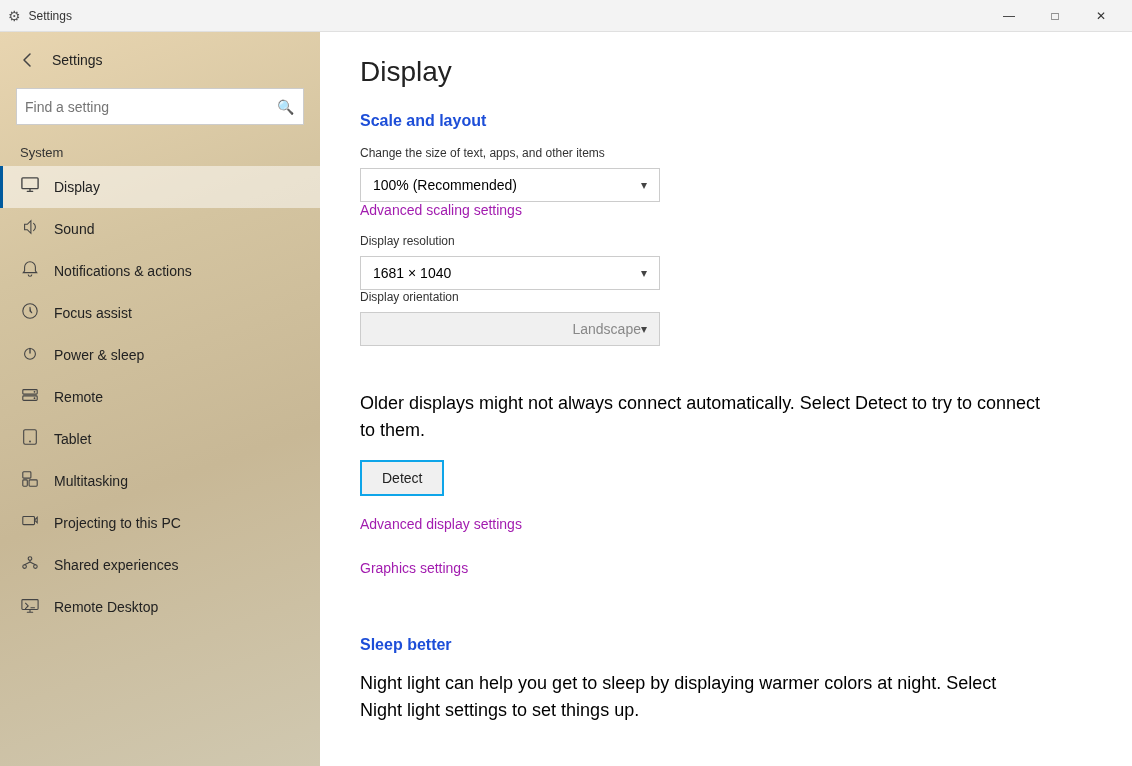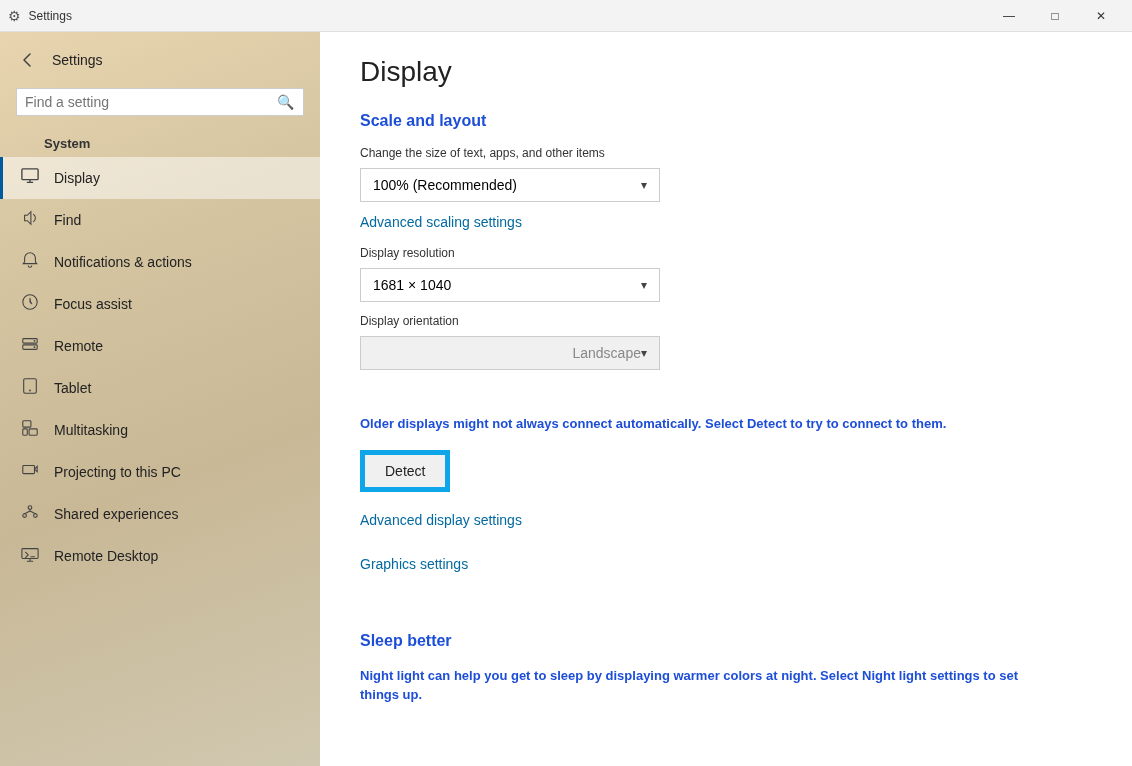--- a/index.html
+++ b/index.html
@@ -90,42 +90,41 @@
       font-weight: 400;
       color: #222;
     }
 
     .search-box {
       margin: 8px 16px 12px 16px;
       display: flex;
       align-items: center;
       background: white;
       border: 1px solid #ccc;
-      height: 28px;
+      height: 37px;
       padding: 0 8px;
     }
     .search-input {
       border: none;
       outline: none;
       flex: 1;
       font-size: 14px;
       background: transparent;
       color: #555;
     }
     .search-icon-wrapper {
       color: #666;
       font-size: 14px;
     }
 
     .sidebar-section-label {
       padding: 8px 20px 6px 20px;
       font-size: 13px;
-      font-weight: 700;
+      font-weight: 400;
       color: #333;
-      margin-left: 24px;
     }
 
     .sidebar-item {
       display: flex;
       align-items: center;
       gap: 14px;
       padding: 10px 20px;
       cursor: pointer;
       color: #222;
       font-size: 14px;
@@ -173,57 +172,55 @@
 
     .dropdown {
       display: flex;
       align-items: center;
       justify-content: space-between;
       border: 1px solid #ccc;
       background: white;
       padding: 8px 12px;
       width: 300px;
       cursor: pointer;
-      margin-bottom: 12px;
     }
     .dropdown-disabled {
       background: #f0f0f0;
       color: #888;
       justify-content: flex-end;
     }
     .dropdown-arrow { color: #444; font-size: 12px; }
 
     .link-text {
-      color: #0369a1;
+      color: #a21caf;
       cursor: pointer;
       font-size: 14px;
       margin-bottom: 16px;
       display: inline-block;
     }
 
     .section-divider {
       height: 24px;
     }
 
     .setting-group {
       margin-bottom: 20px;
     }
 
     .description-text {
-      font-size: 13px;
-      color: #1d4ed8;
+      font-size: 18px;
+      color: #000000;
       max-width: 680px;
       margin-bottom: 16px;
       line-height: 1.5;
-      font-weight: bold;
     }
 
     .detect-button {
       background: #f0f0f0;
-      border: 5px solid #0ea5e9;
+      border: 2px solid #0ea5e9;
       padding: 8px 20px;
       font-size: 14px;
       cursor: pointer;
       color: #222;
       margin-bottom: 20px;
     }
 
     
     .icon svg {
       width: 18px;
@@ -275,21 +272,21 @@
       <span>Display</span>
     </div>
 
     <div class="sidebar-item">
       <span class="icon">
         <svg viewBox="0 0 20 20">
             <path d="M4 7h3l4-4v14l-4-4H4V7z" stroke="#444" stroke-width="1.2" fill="none"></path>
             <path d="M14 6a5 5 0 010 8" stroke="#444" stroke-width="1.2" fill="none" stroke-linecap="round"></path>
           </svg>
       </span>
-      <span>Find</span>
+      <span>Sound</span>
     </div>
 
     <div class="sidebar-item">
       <span class="icon">
         <svg viewBox="0 0 20 20">
             <path d="M10 2a6 6 0 00-6 6v4l-1.5 2h15L16 12V8a6 6 0 00-6-6z" stroke="#444" stroke-width="1.2" fill="none"></path>
             <path d="M8 16a2 2 0 004 0" stroke="#444" stroke-width="1.2" fill="none"></path>
           </svg>
       </span>
       <span>Notifications &amp; actions</span>
@@ -298,20 +295,29 @@
     <div class="sidebar-item">
       <span class="icon">
         <svg viewBox="0 0 20 20">
             <circle cx="10" cy="10" r="8" stroke="#444" stroke-width="1.2" fill="none"></circle>
             <path d="M10 6v4l2 2" stroke="#444" stroke-width="1.2" stroke-linecap="round"></path>
           </svg>
       </span>
       <span>Focus assist</span>
     </div>
 
+    <div class="sidebar-item">
+      <span class="icon">
+        <svg viewBox="0 0 20 20">
+            <circle cx="10" cy="11" r="6" stroke="#444" stroke-width="1.2" fill="none"></circle>
+            <path d="M10 5v5" stroke="#444" stroke-width="1.5" stroke-linecap="round"></path>
+          </svg>
+      </span>
+      <span>Power &amp; sleep</span>
+    </div>
 
     <div class="sidebar-item">
       <span class="icon">
         <svg viewBox="0 0 20 20">
             <rect x="2" y="4" width="16" height="5" rx="1" stroke="#444" stroke-width="1.2" fill="none"></rect>
             <rect x="2" y="11" width="16" height="5" rx="1" stroke="#444" stroke-width="1.2" fill="none"></rect>
             <circle cx="15" cy="6.5" r="1" fill="#444"></circle>
             <circle cx="15" cy="13.5" r="1" fill="#444"></circle>
           </svg>
       </span>

